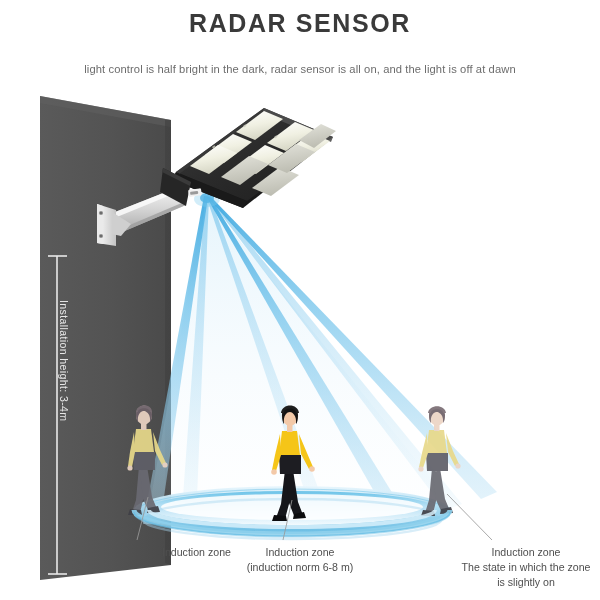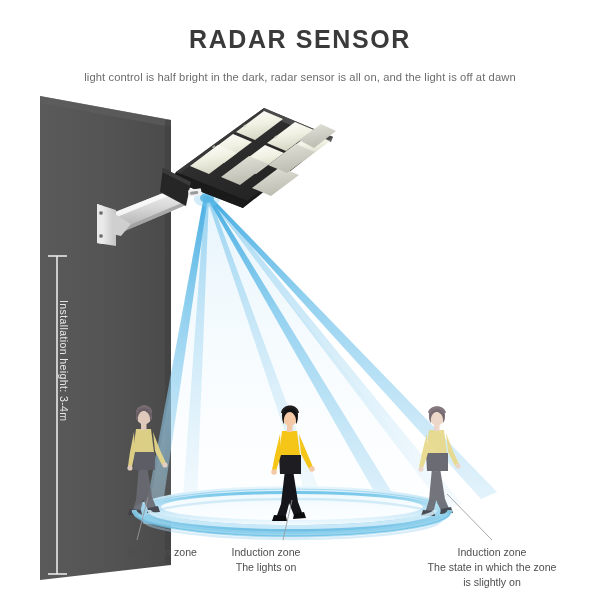--- a/index.html
+++ b/index.html
@@ -26,29 +26,29 @@
   
   #header {
     position: absolute;
     left: 0;
     top: 0;
     width: 600px;
     text-align: center;
   }
   #title {
     margin: 0;
-    padding-top: 24px;
+    padding-top: 8px;
     font-size: 25px;
     font-weight: bold;
     letter-spacing: 1.6px;
     color: #3a3a3a;
     line-height: 30px;
   }
   #subtitle {
-    margin: 4px;
+    margin: 12px;
     padding-top: 12px;
     font-size: 11.2px;
     color: #6c6c6c;
     line-height: 14px;
     letter-spacing: 0.1px;
   }
 
   
   #scene {
     position: absolute;
@@ -74,20 +74,21 @@
   }
 
   
   .caption {
     position: absolute;
     font-size: 10.6px;
     line-height: 15px;
     color: #4f4f4f;
     text-align: center;
     white-space: nowrap;
+    margin-left: 34px;
   }
   #caption-left  { left: 128px; top: 545px; text-align: left; }
   #caption-mid   { left: 266px; top: 545px; transform: translateX(-50%); }
   #caption-right { left: 492px; top: 545px; transform: translateX(-50%); }
   .caption .line { display: block; }
 </style>
 </head>
 <body>
 
 <div id="stage">
@@ -335,21 +336,21 @@
   </svg>
 
   <div id="wall-label">Installation height: 3-4m</div>
 
   <div class="caption" id="caption-left">
     <span class="line">Induction zone</span>
   </div>
 
   <div class="caption" id="caption-mid">
     <span class="line">Induction zone</span>
-    <span class="line">The lights on</span>
+    <span class="line">(induction norm 6-8 m)</span>
   </div>
 
   <div class="caption" id="caption-right">
     <span class="line">Induction zone</span>
     <span class="line">The state in which the zone</span>
     <span class="line">is slightly on</span>
   </div>
 
 </div>
 

